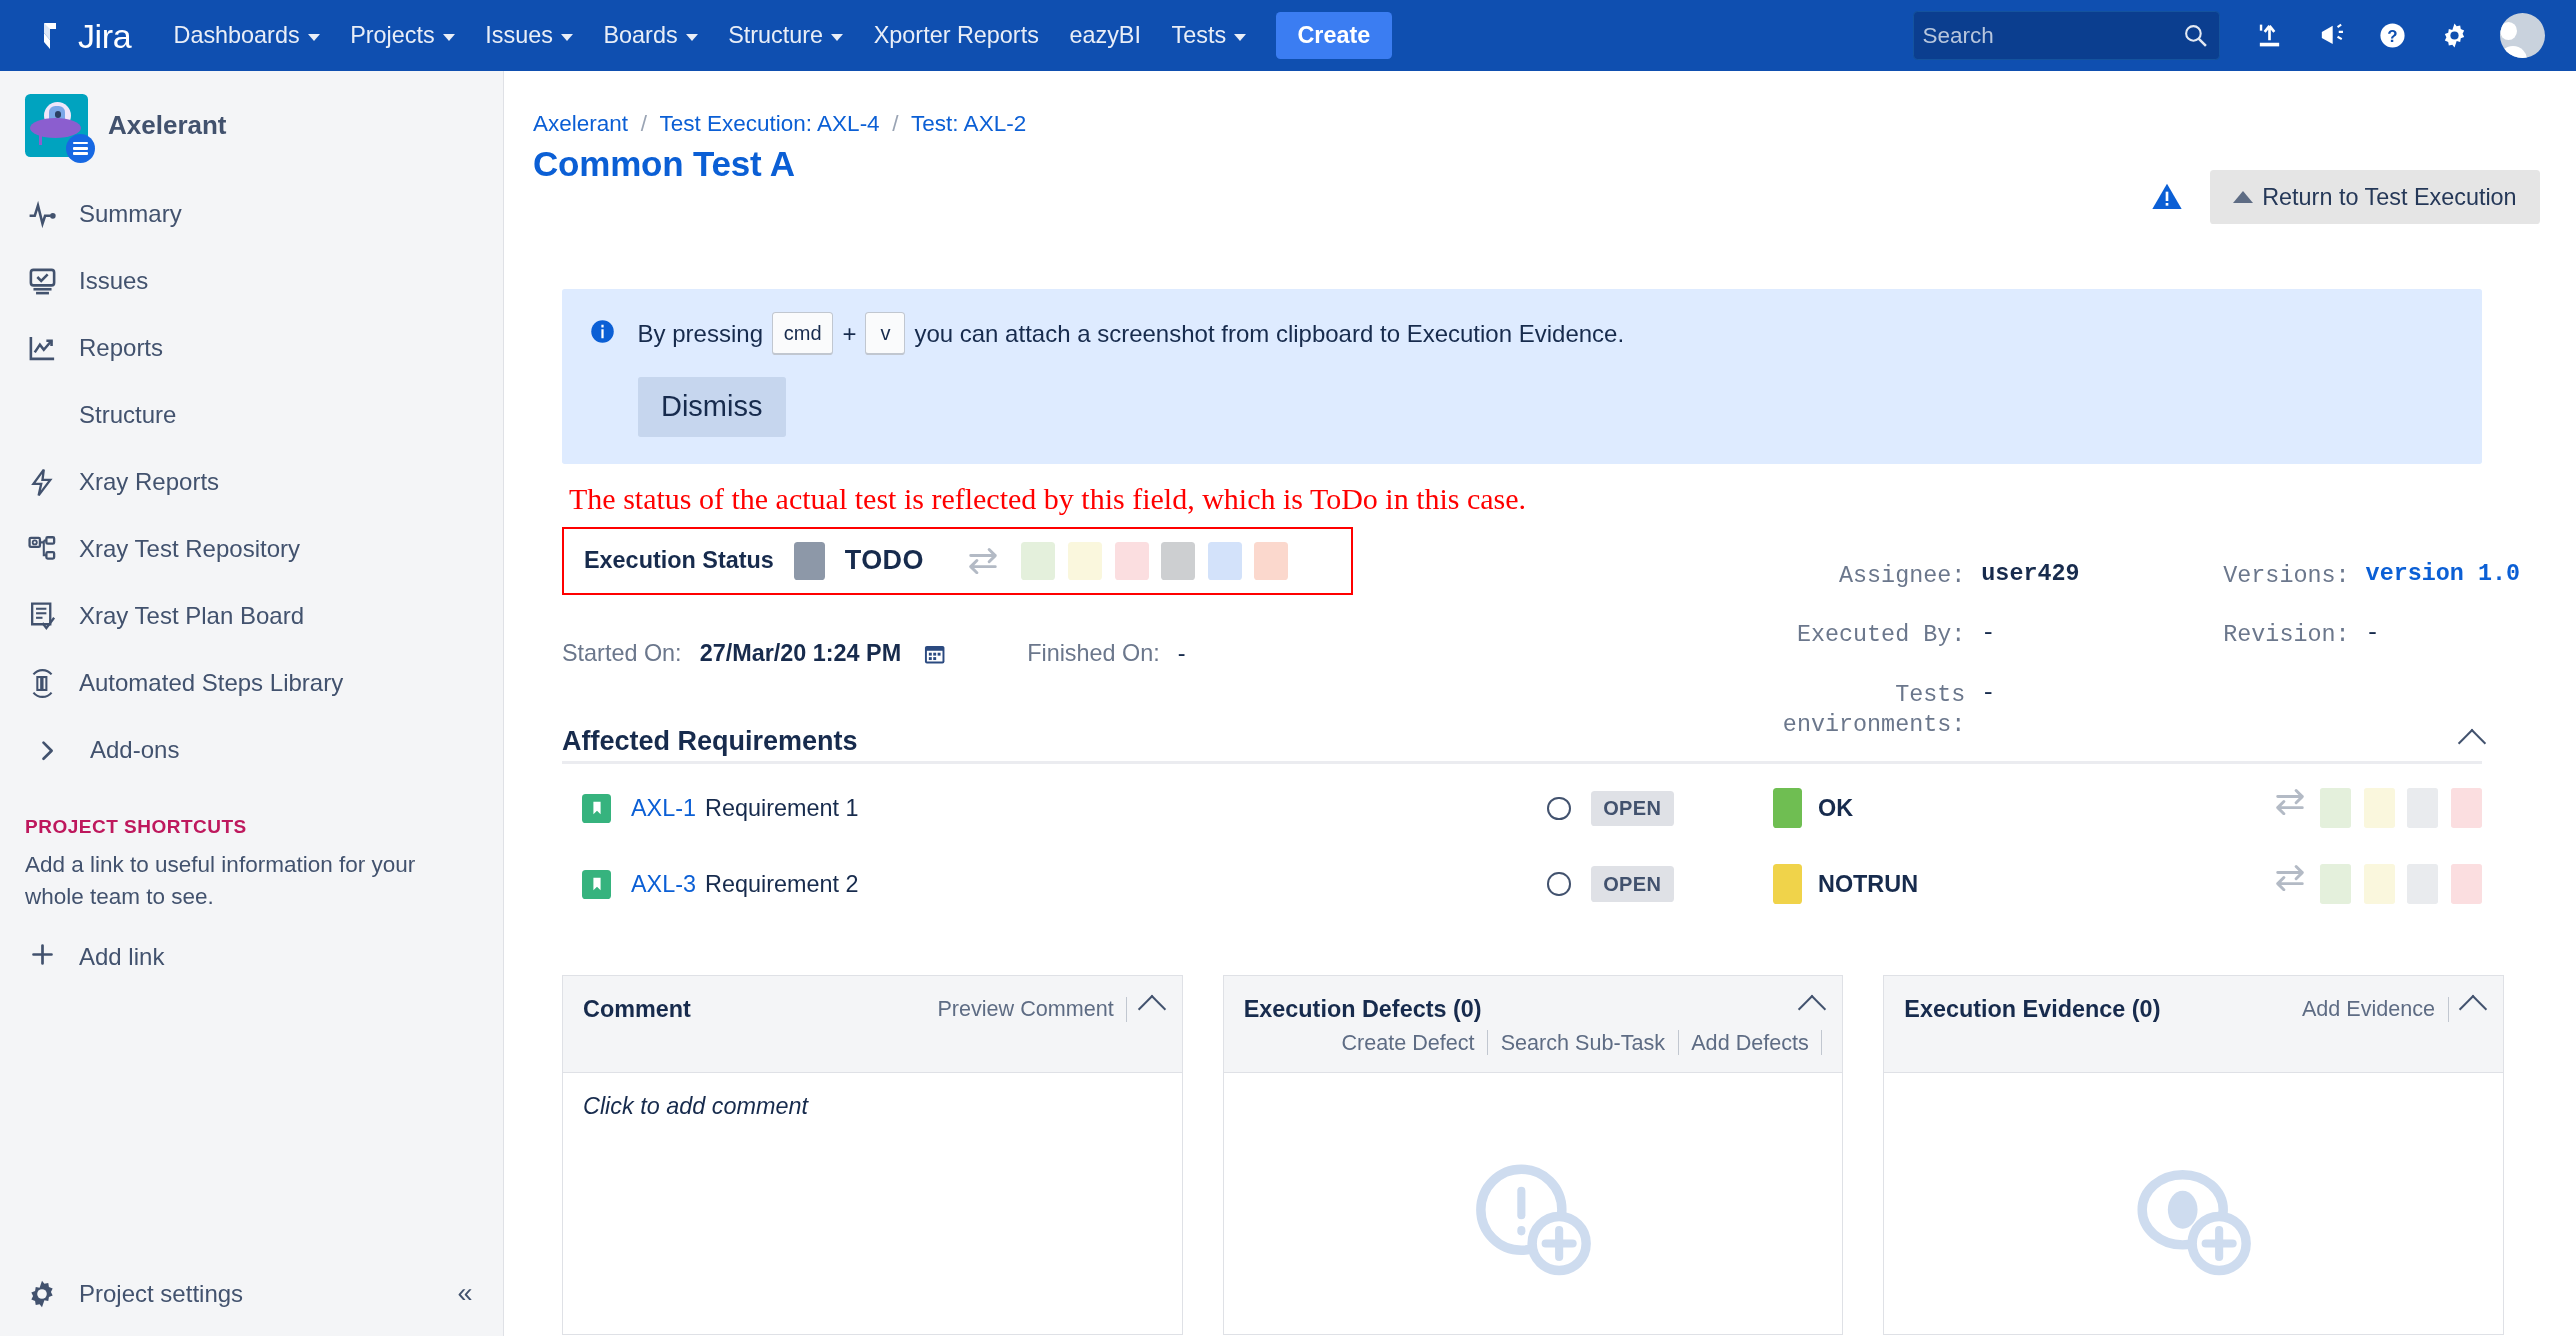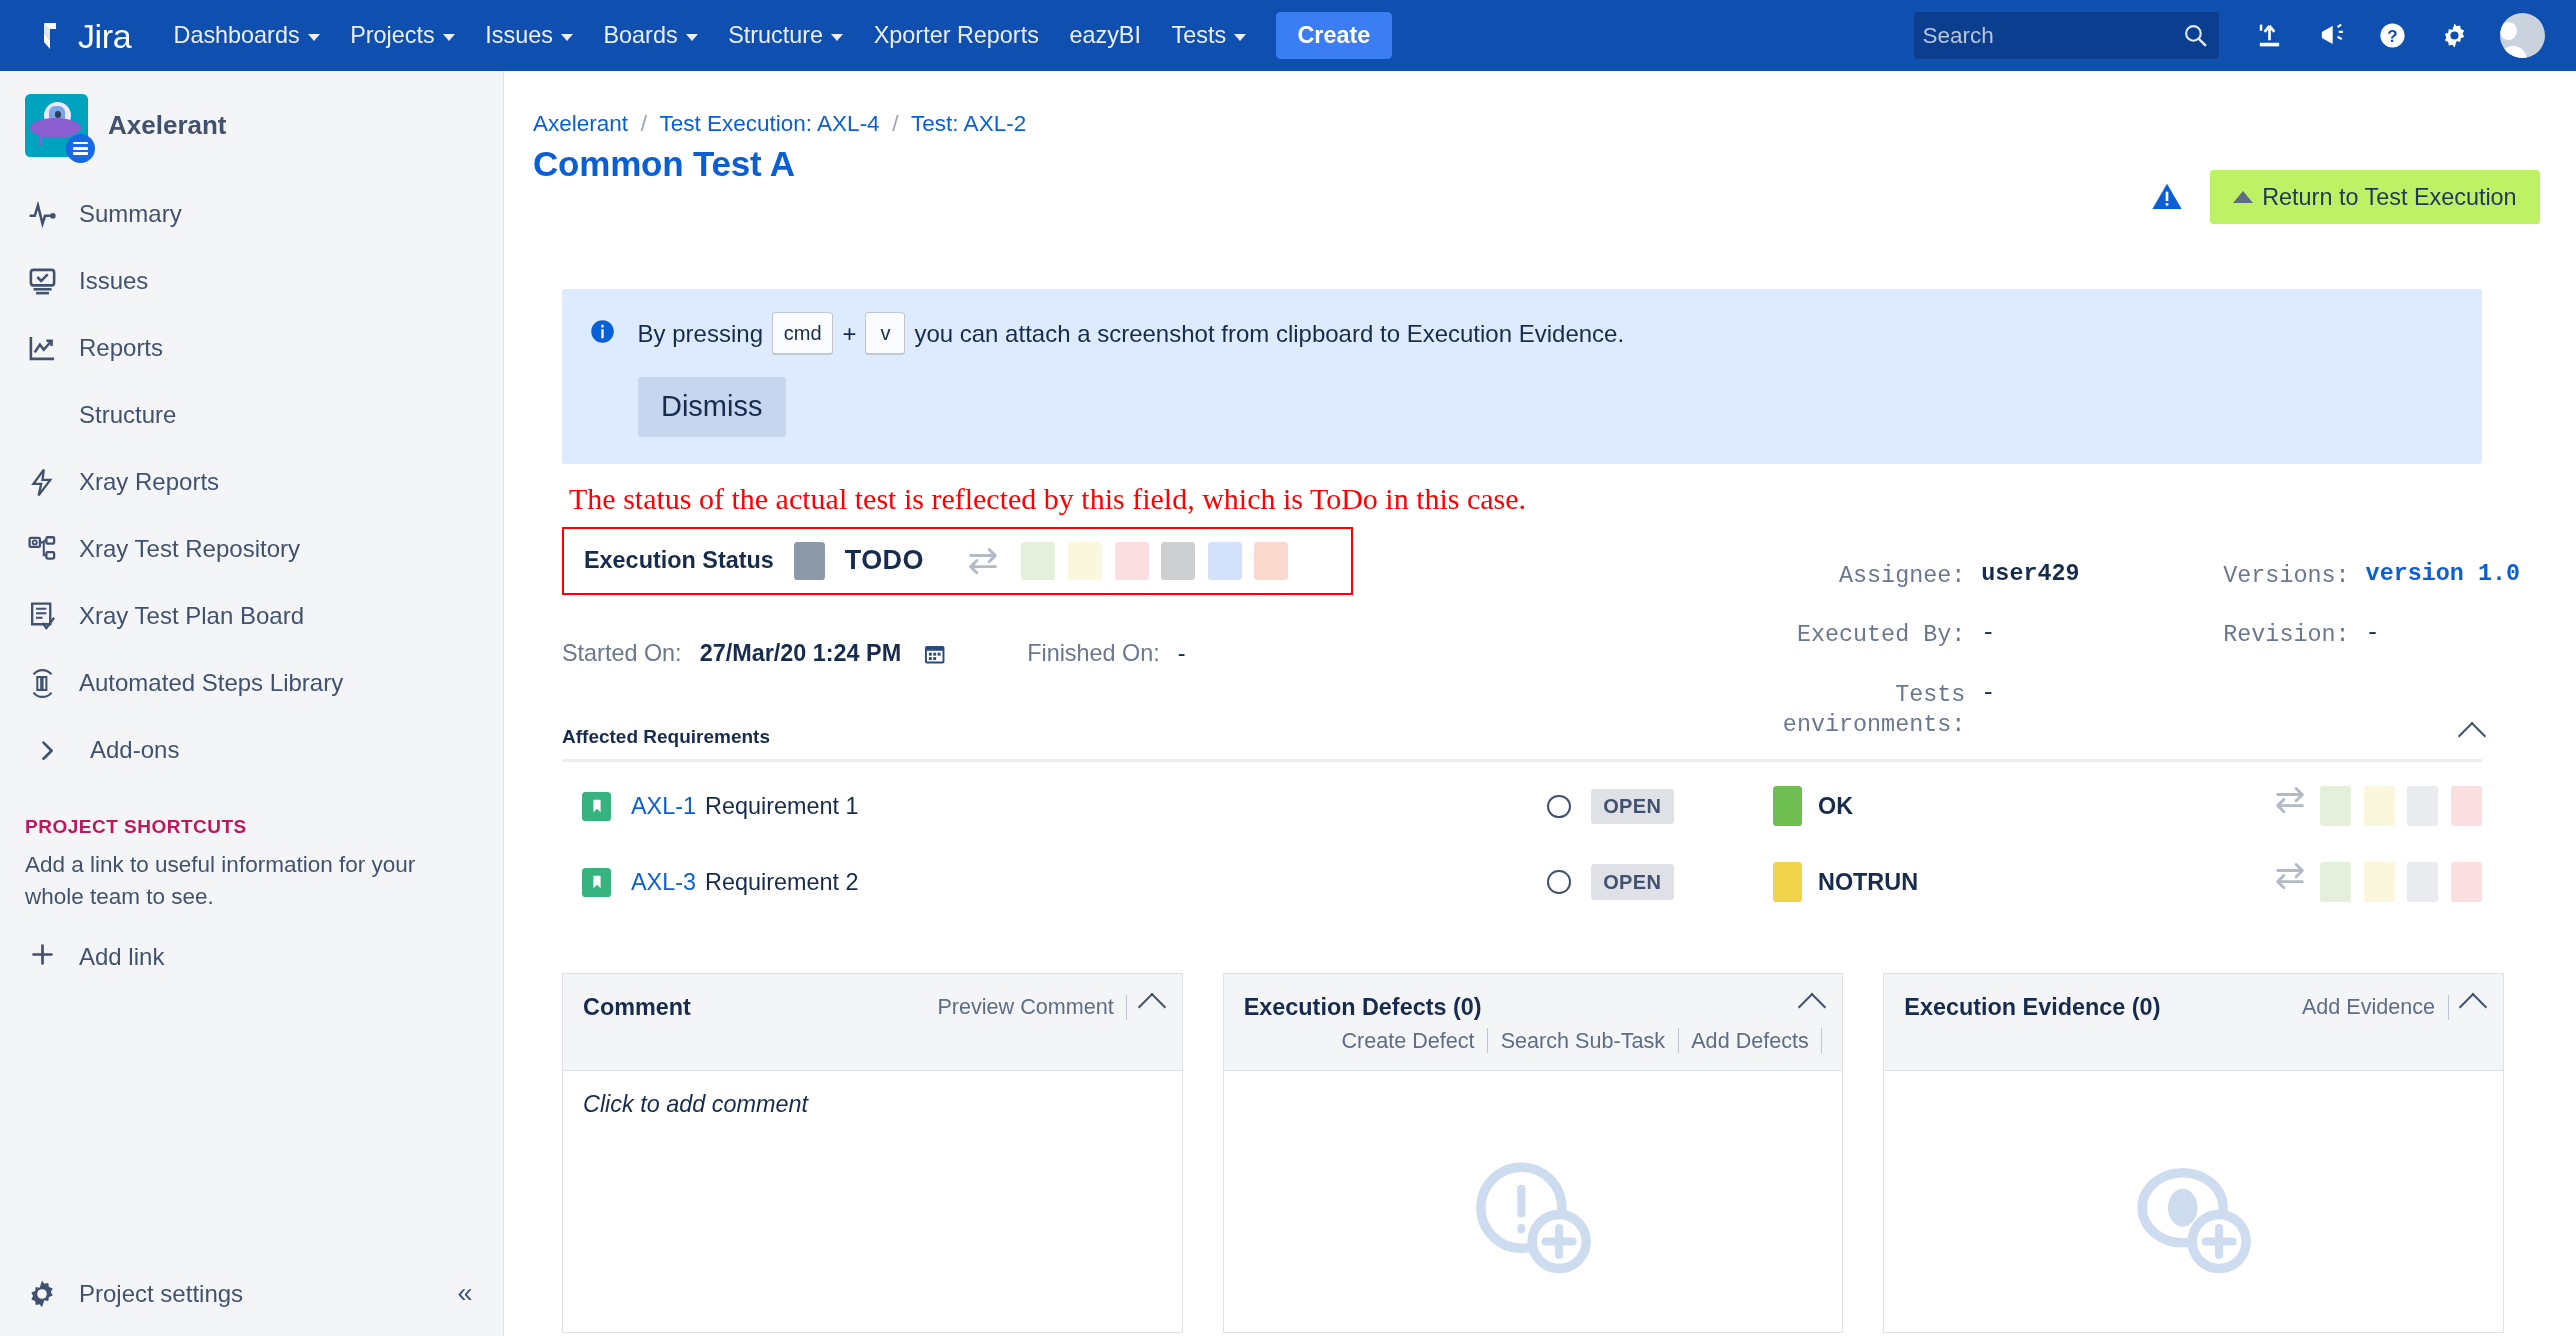--- a/index.html
+++ b/index.html
@@ -195,21 +195,21 @@
   #page-title {
     font-size: 35px; font-weight: 700; color: #0B5FD5;
     padding: 7.2px 0 0 29px; letter-spacing: -0.2px;
   }
   #header-actions {
     position: absolute; right: 36px; top: 99px;
     display: flex; align-items: center; gap: 27px;
   }
   #warn-icon { width: 32px; height: 32px; cursor: pointer; }
   #return-btn {
-    background: #bef264; color: #253858;
+    background: #e5e5e5; color: #253858;
     font-size: 23.4px; border: none; border-radius: 3.6px;
     padding: 13.5px 23.4px; cursor: pointer;
     display: flex; align-items: center; gap: 9px;
     font-family: inherit;
   }
   .tri-up {
     width: 0; height: 0;
     border-left: 10.8px solid transparent;
     border-right: 10.8px solid transparent;
     border-bottom: 12.6px solid #5E6C84;
@@ -306,22 +306,22 @@
   .dlabel { font-size: 23.4px; color: #6B778C; }
   .dvalue { font-size: 23.4px; font-weight: 700; color: #172B4D; }
   #cal-ico { width: 23.4px; height: 23.4px; margin-left: 3.6px; cursor: pointer; }
 
   
   #affreq {
     margin: 59px 58px 0 58px;
   }
   #affreq-head {
     display: flex; align-items: flex-end;
-    font-size: 19px; font-weight: 700; color: #172B4D;
-    padding-bottom: 11px;
+    font-size: 27px; font-weight: 700; color: #172B4D;
+    padding-bottom: 4px;
   }
   #affreq-collapse { margin-left: auto; cursor: pointer; }
   .chev-up {
     display: inline-block; width: 20px; height: 20px;
     border-left: 2.7px solid #42526E; border-top: 2.7px solid #42526E;
     transform: rotate(45deg); margin-bottom: -3.6px;
   }
   #affreq-divider { height: 3.6px; background: #EBECF0; }
   .req-row {
     display: flex; align-items: center;

